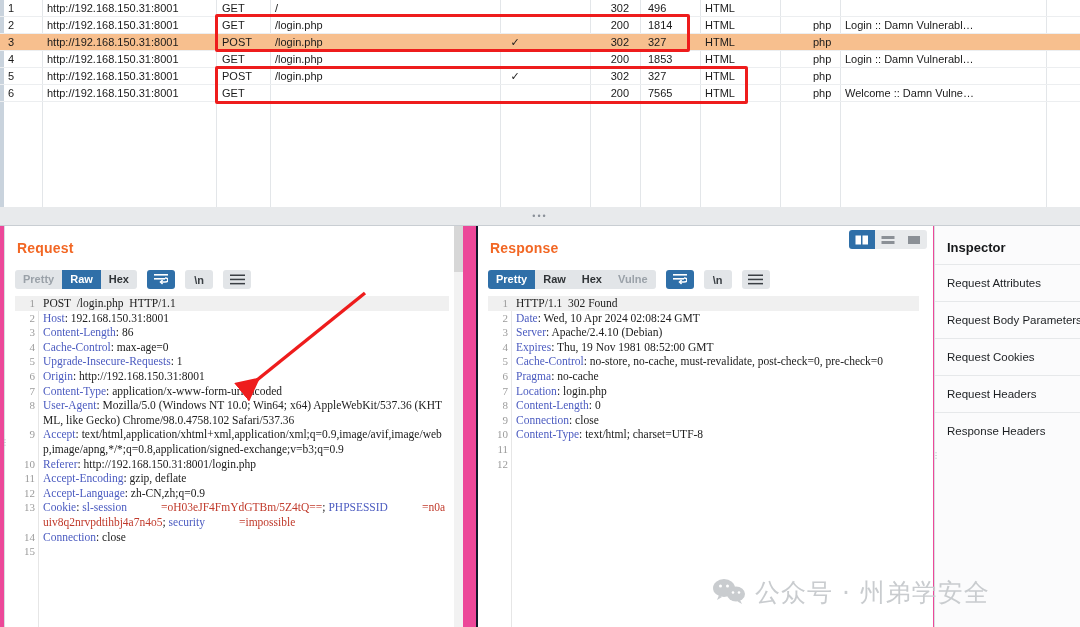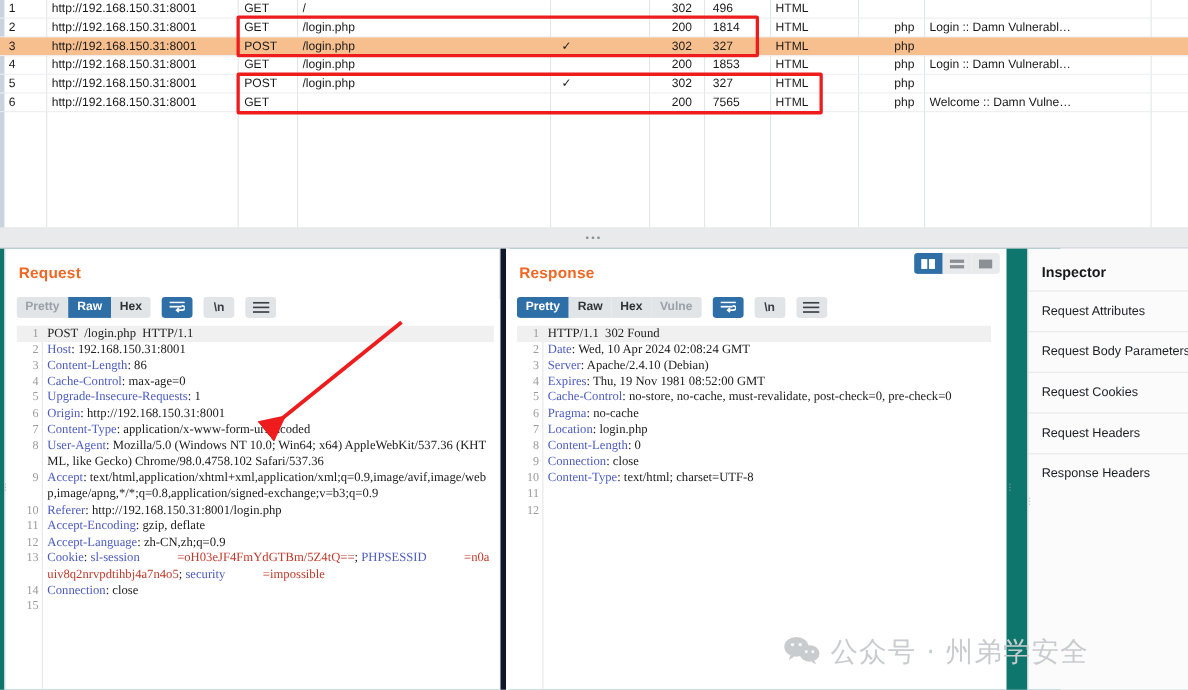--- a/index.html
+++ b/index.html
@@ -49,25 +49,25 @@
     position:absolute;left:0;top:207px;width:1080px;height:18px;
     background:#e8eaec;border-bottom:1px solid #c9ced3;
   }
   #h-splitter .grip{
     position:absolute;left:50%;top:7px;transform:translateX(-50%);
     letter-spacing:2px;color:#8a9099;font-size:9px;line-height:4px;
   }
   #h-left-edge{position:absolute;left:0;top:0;width:4px;height:207px;background:#c9d3dd;}
 
   
-  #lower{position:absolute;left:0;top:226px;width:964px;height:401px;background:#0f766e;}
+  #lower{position:absolute;left:0;top:226px;width:964px;height:401px;background:#ec4899;}
 
   .pane{position:absolute;top:0;height:401px;background:#ffffff;}
   #pane-request{left:4px;width:458px;border-left:1px solid #d9dde1;}
-  #pane-response{left:455px;width:455px;border-left:5px solid #0f172a;}
+  #pane-response{left:476px;width:455px;border-left:2px solid #0f172a;}
   #pane-inspector{left:934px;width:146px;border-left:1px solid #d9dde1;background:#fbfbfc;padding-left:31px;}
 
   .pane-title{
     position:absolute;left:12px;top:14px;
     font-size:14px;font-weight:bold;color:#f26724;letter-spacing:.2px;
   }
   
   .toolbar{position:absolute;left:10px;top:44px;height:20px;}
   .seg{display:inline-flex;vertical-align:middle;border-radius:3px;overflow:hidden;margin-right:7px;}
   .seg .b{

